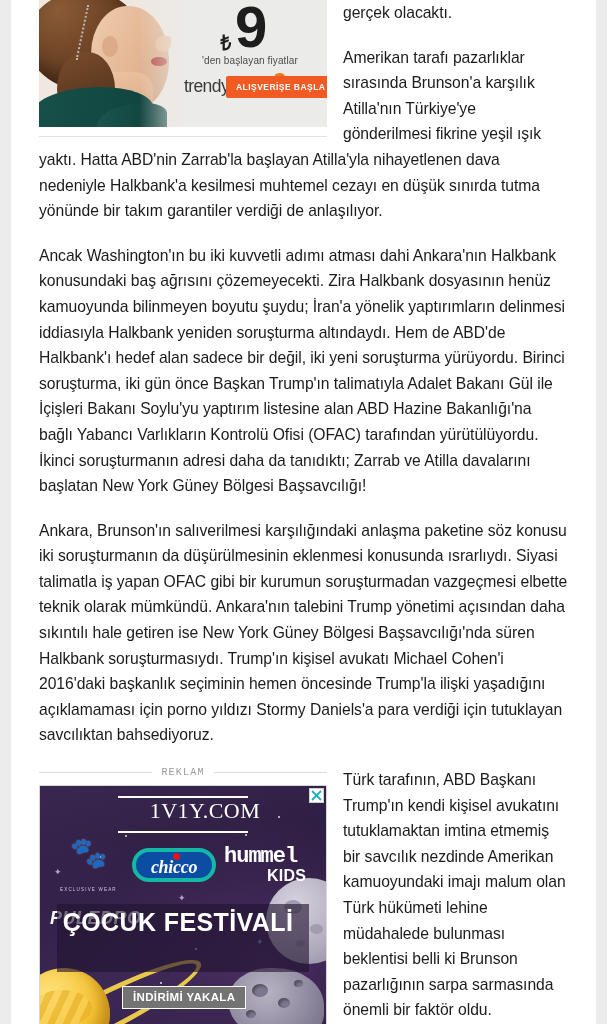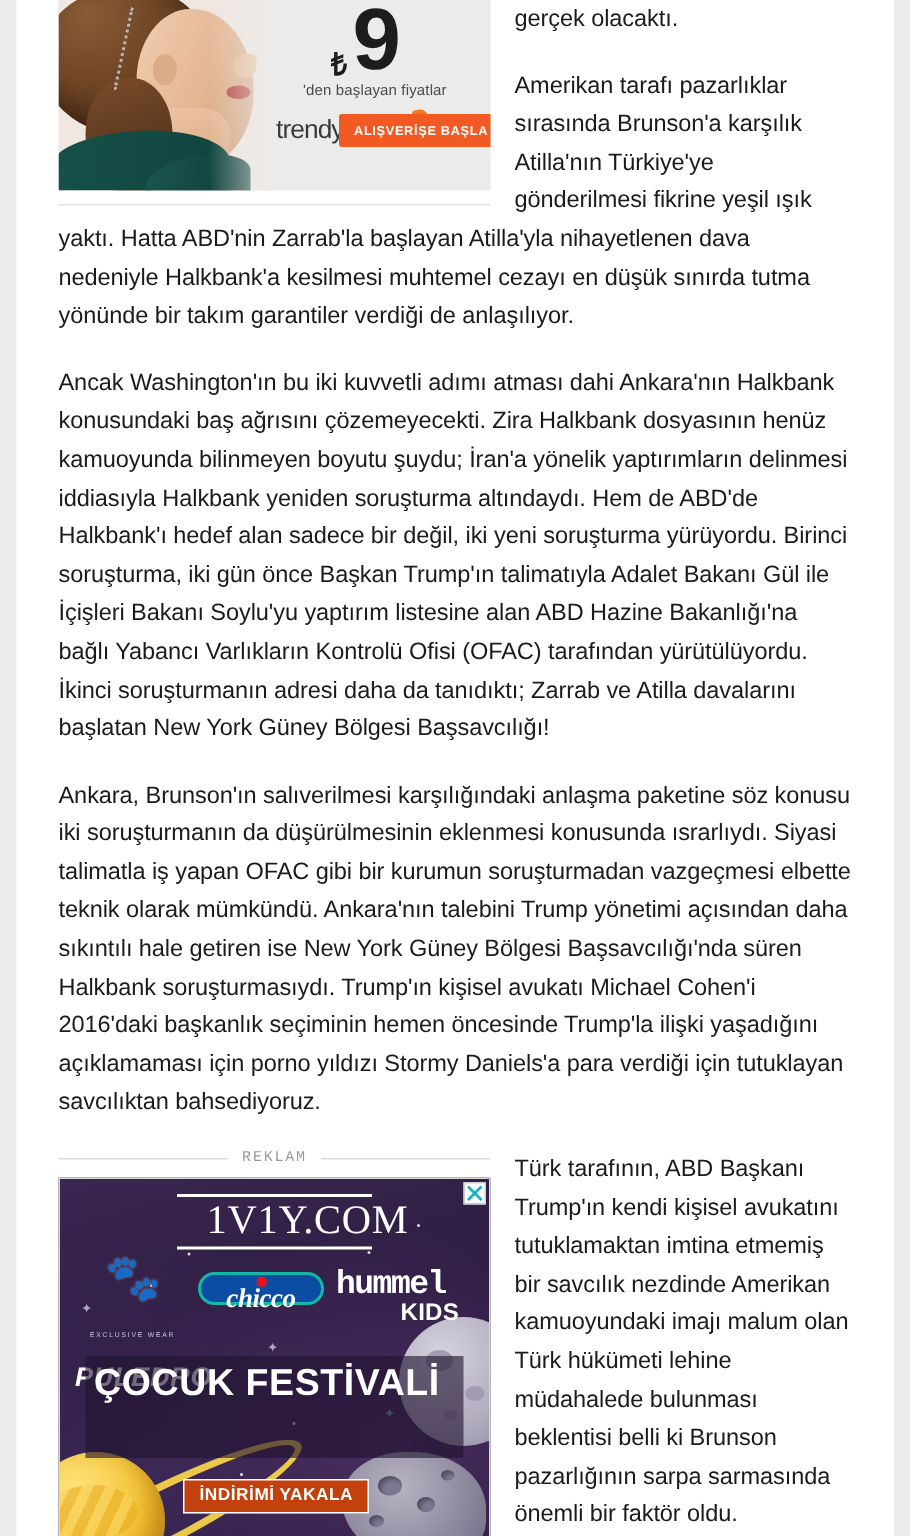--- a/index.html
+++ b/index.html
@@ -304,21 +304,21 @@
     border-radius: 46% 54% 40% 60%;
     background: radial-gradient(circle at 40% 32%, #b8b3c3 0%, #918ba1 55%, #6f6982 100%);
   }
   .sp-rock .cr { position:absolute; border-radius:50%; background:#7d7690; box-shadow: inset 2px 2px 3px rgba(0,0,0,.35); }
 
   .v1-title {
     position: absolute;
     left: 0; right: 0; top: 14px;
     text-align: center;
     font-family: "Liberation Serif", serif;
-    font-size: 27px;
+    font-size: 22px;
     color: #ffffff;
     letter-spacing: .5px;
     line-height: 1;
     margin-left: 44px;
   }
   .v1-rule-top, .v1-rule-bot {
     position: absolute;
     left: 78px; width: 130px;
     height: 2px; background: #ffffff;
   }
@@ -346,24 +346,24 @@
     font-size: 18px; font-weight: bold; font-style: italic;
     color:#ffffff; letter-spacing: .5px; margin-top: 36px;
   }
   .lg-puledro-sub {
     position:absolute; left: 12px; top: 47px;
     font-family:"Liberation Sans", sans-serif;
     font-size: 4.5px; letter-spacing: 1.2px; color:#cfc7dd;
   }
   .lg-chicco {
     position:absolute; left: 92px; top: 8px;
-    width: 84px; height: 22px;
+    width: 84px; height: 34px;
     border-radius: 17px;
     background: #0b4da2;
-    border: 2px solid #14b8a6;
+    border: 4px solid #14b8a6;
     box-sizing: border-box;
   }
   .lg-chicco-text {
     position:absolute; left: 0; right: 0; top: 6px;
     text-align:center;
     font-family:"Liberation Serif", serif;
     font-size: 18px; font-weight: bold; font-style: italic;
     color:#ffffff; letter-spacing:-.3px; line-height:1;
   }
   .lg-chicco-dot {
@@ -394,21 +394,21 @@
     position:absolute; left:0; right:10px; text-align:center;
     font-family:"Liberation Sans", sans-serif;
     font-weight: bold; color:#ffffff;
     letter-spacing: .4px; line-height:1;
   }
   .v1-l1 { top: 124px; font-size: 25px; }
   .v1-l2 { top: 156px; font-size: 25px; }
   .v1-cta {
     position:absolute;
     left: 82px; top: 200px;
-    background: #c2410c;
+    background: #737373;
     border: 1.5px solid #ffffff;
     color: #ffffff;
     font-family:"Liberation Sans", sans-serif;
     font-size: 11.5px; font-weight: bold;
     letter-spacing: .35px;
     padding: 4px 10px 5px 10px;
     white-space: nowrap;
   }
   .v1-close {
     position:absolute;

